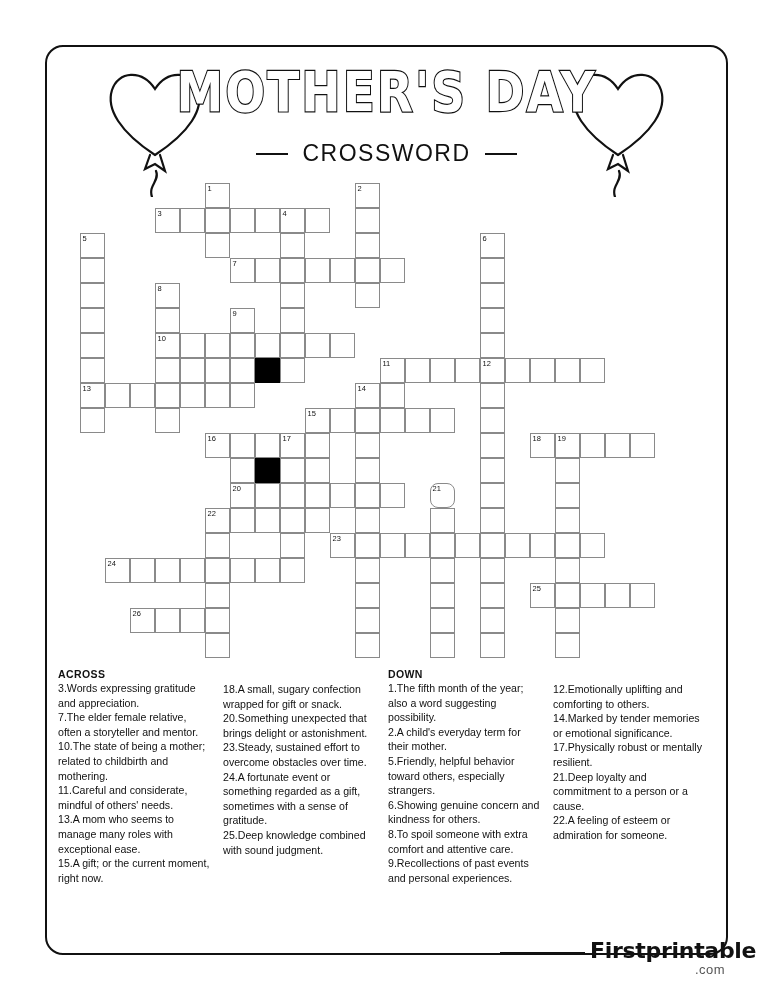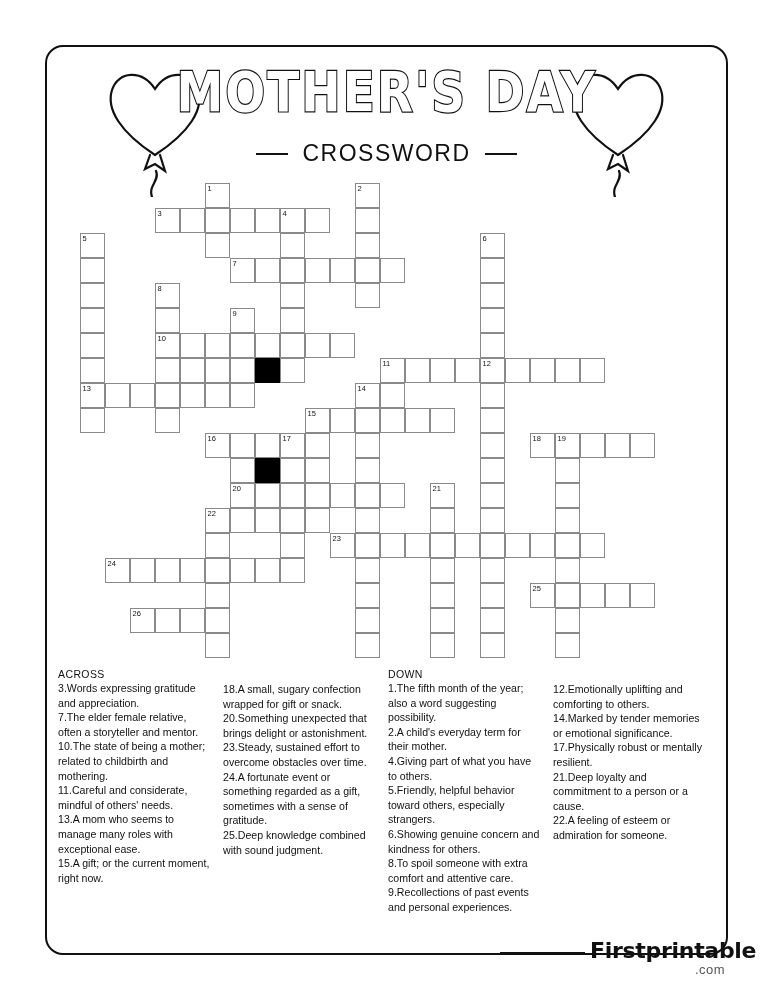--- a/index.html
+++ b/index.html
@@ -52,21 +52,21 @@
     line-height:9px;font-family:"Liberation Sans", sans-serif;color:#111;
   }
 
   
   .clues{
     position:absolute;left:58px;top:668px;width:660px;height:280px;
     display:flex;gap:0;
   }
   .clue-col{width:165px;padding-right:12px;box-sizing:border-box;}
   .clue-head{
-    font-size:10.5px;font-weight:400;letter-spacing:.4px;margin-bottom:1px;
+    font-size:10.5px;font-weight:700;letter-spacing:.4px;margin-bottom:1px;
   }
   .clue{
     font-size:10.6px;line-height:14.6px;margin:0;color:#111;
   }
   .spacer-head{height:13px;}
 
   
   .footer{
     position:absolute;left:45px;top:930px;width:683px;height:55px;
   }
@@ -256,21 +256,21 @@
     <div class="cell" style="left: 475px; top: 275px;"></div>
     <div class="cell" style="left: 150px; top: 300px;">
       <span class="num">20</span>
     </div>
     <div class="cell" style="left: 175px; top: 300px;"></div>
     <div class="cell" style="left: 200px; top: 300px;"></div>
     <div class="cell" style="left: 225px; top: 300px;"></div>
     <div class="cell" style="left: 250px; top: 300px;"></div>
     <div class="cell" style="left: 275px; top: 300px;"></div>
     <div class="cell" style="left: 300px; top: 300px;"></div>
-    <div class="cell" style="left: 350px; top: 300px;">
+    <div class="cell" style="left: 350px; top: 300px; border-radius: 8px;">
       <span class="num">21</span>
     </div>
     <div class="cell" style="left: 400px; top: 300px;"></div>
     <div class="cell" style="left: 475px; top: 300px;"></div>
     <div class="cell" style="left: 125px; top: 325px;">
       <span class="num">22</span>
     </div>
     <div class="cell" style="left: 150px; top: 325px;"></div>
     <div class="cell" style="left: 175px; top: 325px;"></div>
     <div class="cell" style="left: 200px; top: 325px;"></div>
@@ -356,21 +356,20 @@
         <p class="clue">23.Steady, sustained effort to overcome obstacles over time.</p>
         <p class="clue">24.A fortunate event or something regarded as a gift, sometimes with a sense of gratitude.</p>
         <p class="clue">25.Deep knowledge combined with sound judgment.</p>
       </div>
   </div>
   <div class="clue-col">
     <div class="clue-head">DOWN</div>
     <div id="down-col1">
         <p class="clue">1.The fifth month of the year; also a word suggesting possibility.</p>
         <p class="clue">2.A child's everyday term for their mother.</p>
-        <p class="clue">4.Giving part of what you have to others.</p>
         <p class="clue">5.Friendly, helpful behavior toward others, especially strangers.</p>
         <p class="clue">6.Showing genuine concern and kindness for others.</p>
         <p class="clue">8.To spoil someone with extra comfort and attentive care.</p>
         <p class="clue">9.Recollections of past events and personal experiences.</p>
       </div>
   </div>
   <div class="clue-col">
     <div class="clue-head spacer-head"></div>
     <div id="down-col2">
         <p class="clue">12.Emotionally uplifting and comforting to others.</p>

